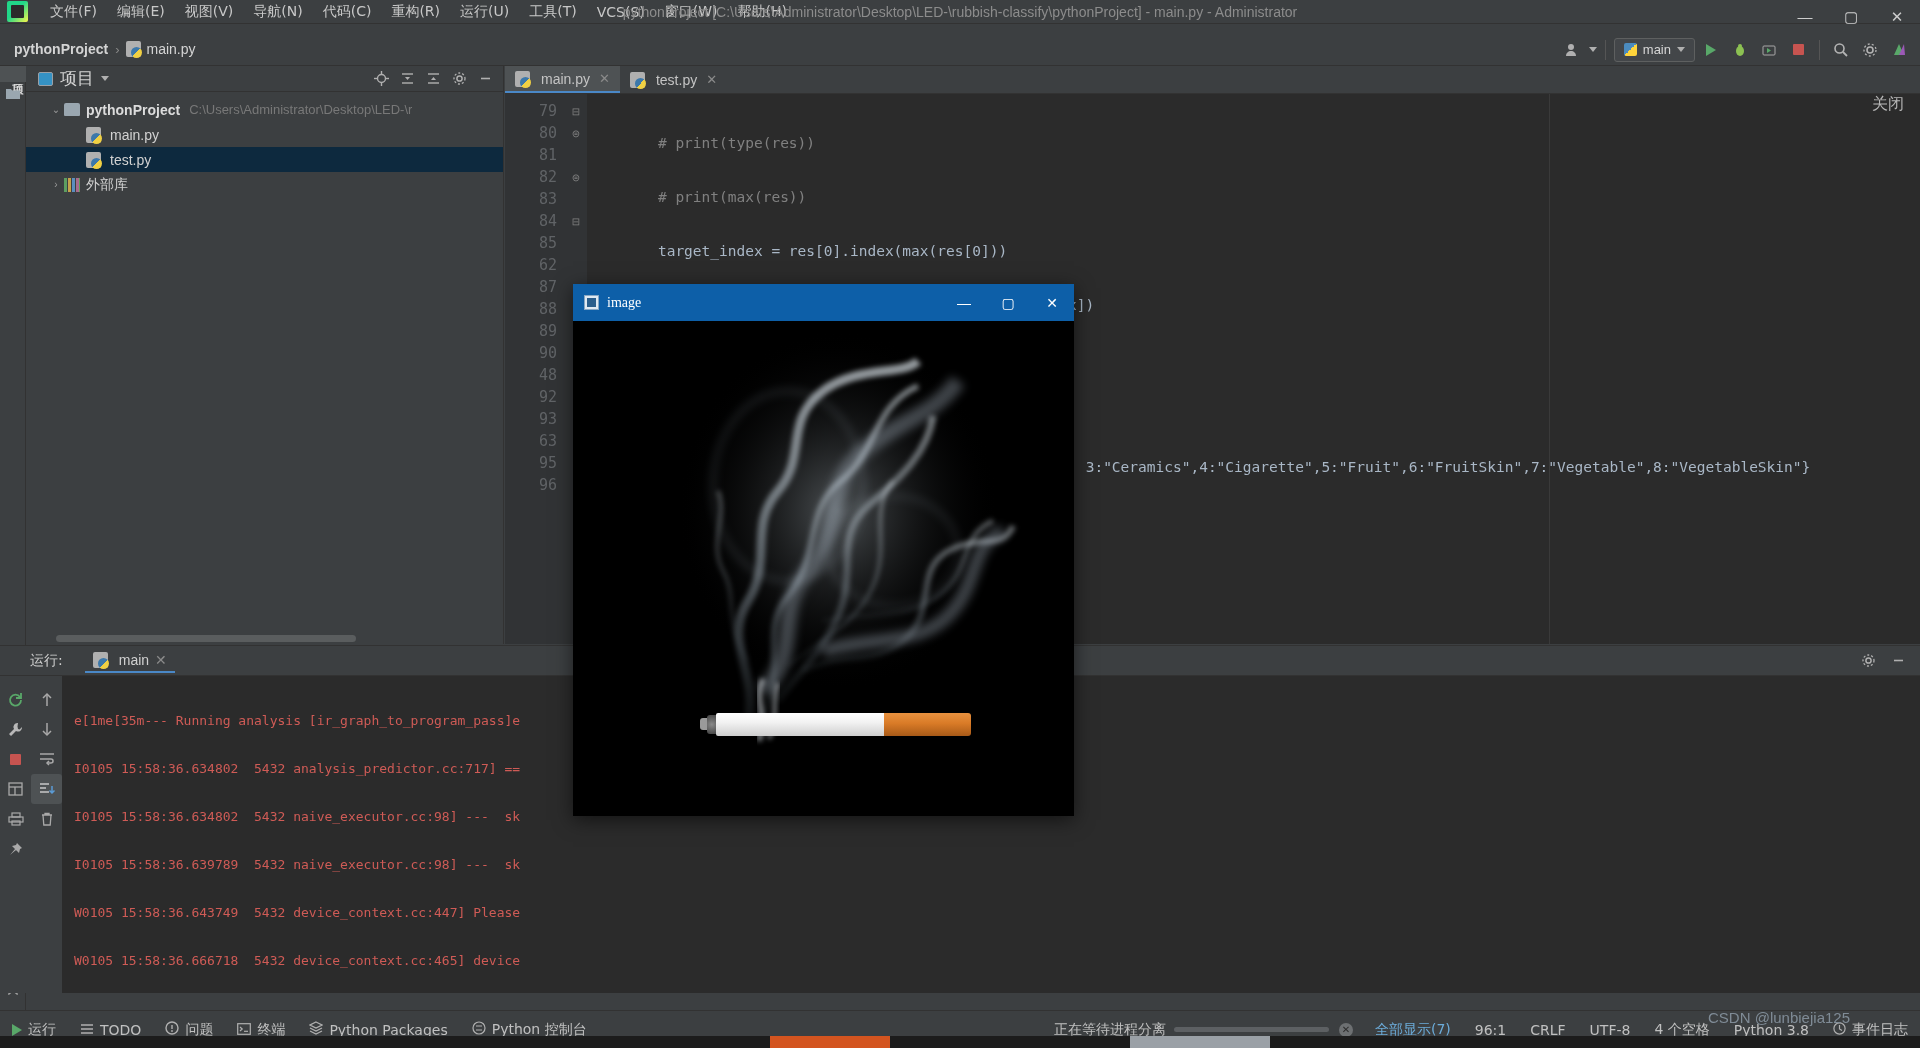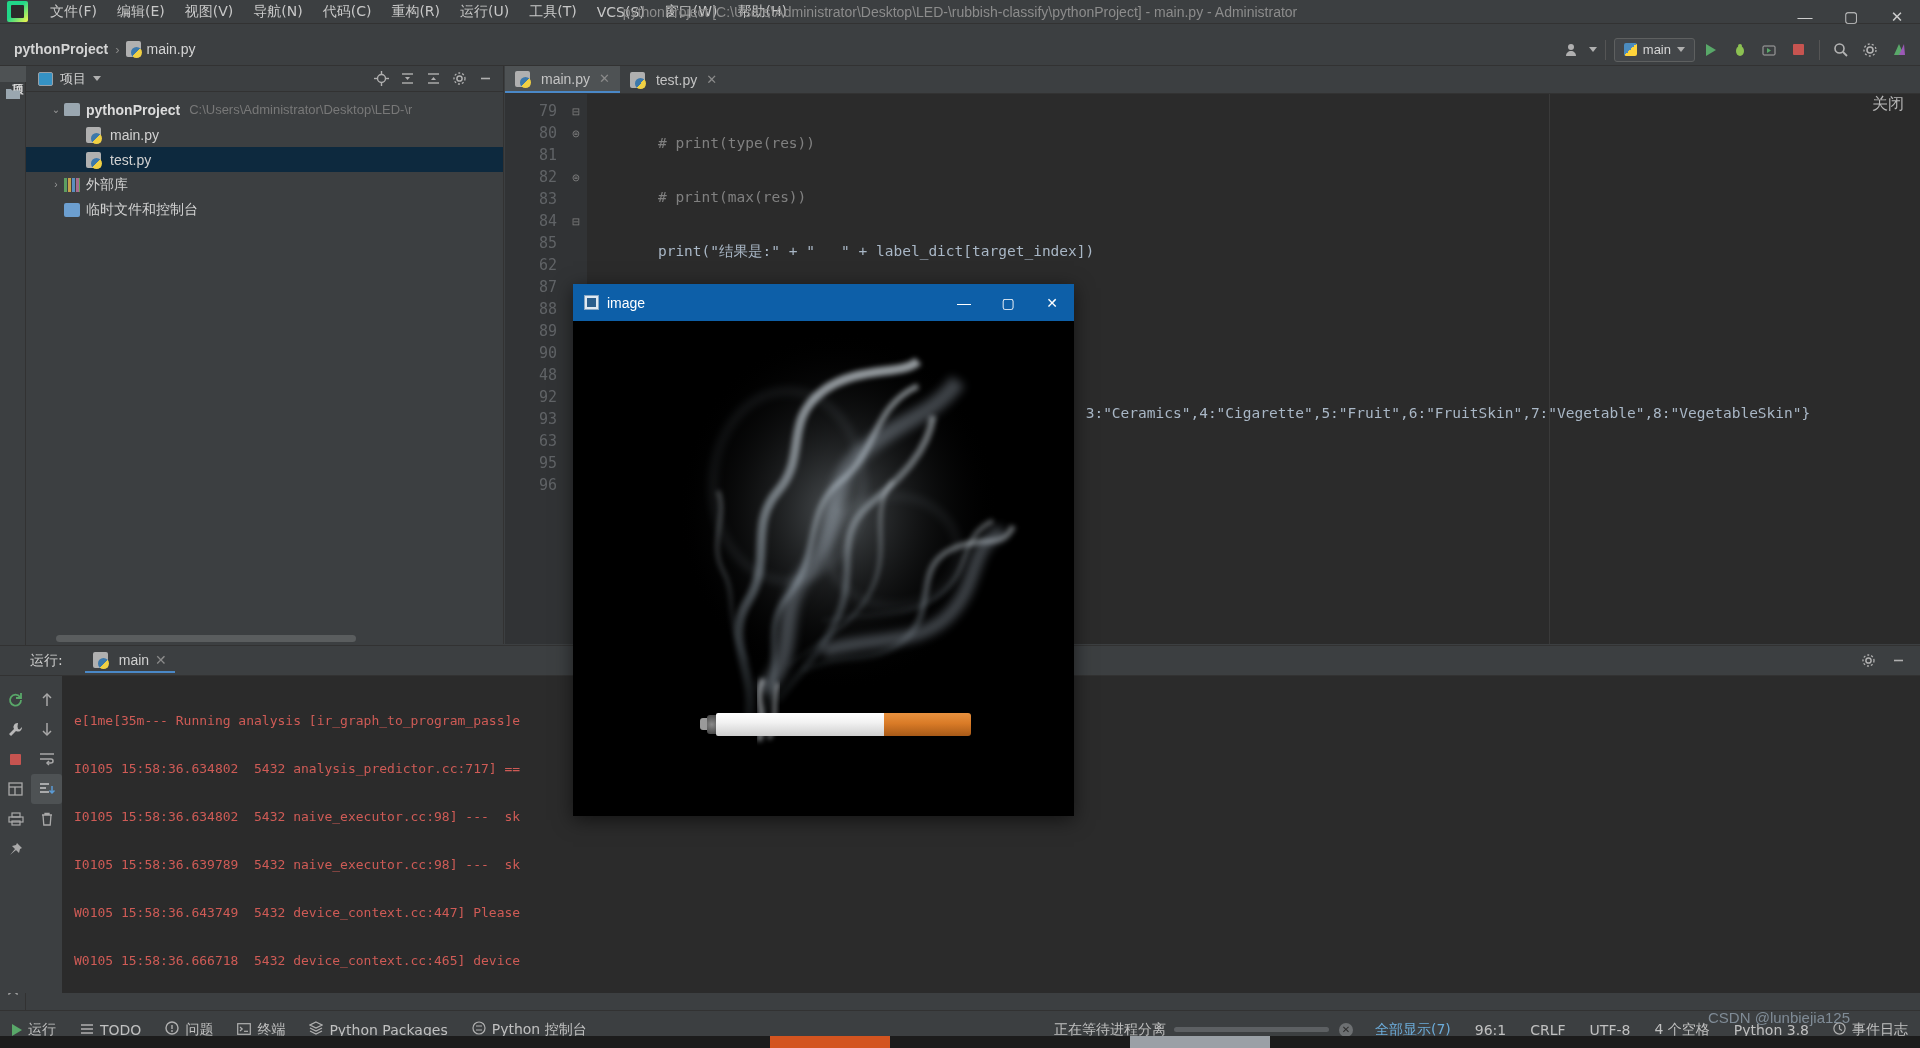--- a/index.html
+++ b/index.html
@@ -94,21 +94,21 @@
 
   
   .projpanel {
     position: absolute; left: 26px; top: 66px; width: 478px; height: 578px;
     background: #3c3f41; border-right: 1px solid #323232;
   }
   .proj-header {
     height: 26px; display: flex; align-items: center; padding-left: 12px;
     border-bottom: 1px solid #323232;
   }
-  .proj-title { font-size: 13px; color: #d2d2d2; display:flex; align-items:center; gap:7px; font-family:"DejaVu Sans",sans-serif;}
+  .proj-title { font-size: 17px; color: #d2d2d2; display:flex; align-items:center; gap:7px; font-family:"DejaVu Sans",sans-serif;}
   .blue-sq { width: 15px; height: 14px; border: 1px solid #9aa0a6; border-radius: 2px; background:#3592c4; }
   .proj-hdr-right { margin-left: auto; display: flex; align-items: center; gap: 2px; padding-right: 6px; }
   .hdr-ico { width: 24px; height: 22px; display:flex;align-items:center;justify-content:center;color:#b0b0b0;font-size:13px;border-radius:3px;}
 
   .tree { padding-top: 5px; font-size: 14px; }
   .trow { height: 25px; display: flex; align-items: center; padding-left: 22px; white-space: nowrap; }
   .trow.sel { background: #0d293e; }
   .tw { width: 16px; display:inline-flex; justify-content:center; color:#9a9a9a; font-size:10px; flex:none; }
   .folder-ico { width: 16px; height: 13px; background: #9aa7b0; border-radius: 2px 2px 1px 1px; flex:none; margin-right:6px;}
   .proj-name { font-weight: bold; color: #dcdcdc; }
@@ -167,21 +167,21 @@
   .sb-right { margin-left:auto; display:flex; align-items:center; }
   .sb-blue { color:#6cacda; }
   .progress { width: 155px; height: 5px; background:#5d6063; border-radius:3px; }
   .xcircle { width:14px;height:14px;border-radius:50%;background:#6d7072;color:#2b2b2b;font-size:10px;display:flex;align-items:center;justify-content:center;}
 
   
   .imgwin { position:absolute; left:573px; top:284px; width:501px; height:532px; background:#f0f0f0; box-shadow:0 4px 18px rgba(0,0,0,.55); }
   .imgwin-title { height:37px; background:#0d5fa8; display:flex; align-items:center; color:#fff; }
   .imgwin-ico { width:15px; height:15px; margin:0 8px 0 11px; background:#dfe9f2; border:1px solid #87a7c4; position:relative; flex:none;}
   .imgwin-ico::after { content:""; position:absolute; left:2px; top:2px; width:9px; height:9px; background:#2a5e8c;}
-  .imgwin-name { font-size:14px; font-family:Liberation Sans, sans-serif; }
+  .imgwin-name { font-size:14px; font-family:Liberation Serif, serif; }
   .imgwin-btns { margin-left:auto; display:flex; height:37px; }
   .iw-btn { width:44px; height:37px; display:flex;align-items:center;justify-content:center;color:#fff;font-size:14px;}
   .imgwin-body { height:495px; background:#000; position:relative; overflow:hidden; }
   .smoke { position:absolute; left:0; top:0; width:100%; height:100%; }
   .cig { position:absolute; left:143px; bottom:80px; width:255px; height:23px; }
   .cig-white { position:absolute; left:0; top:0; width:168px; height:23px; background:linear-gradient(180deg,#ffffff 0%,#f2f2f2 40%,#cfcfcf 100%); border-radius:2px 0 0 2px;}
   .cig-filter { position:absolute; left:168px; top:0; width:87px; height:23px; background:linear-gradient(180deg,#e8913f 0%,#d97b27 45%,#a85a18 100%); border-radius:0 3px 3px 0;}
   .cig-tip { position:absolute; left:-9px; top:2px; width:12px; height:19px; background:radial-gradient(circle at 40% 50%, #8a8a8a, #3a3a3a); border-radius:3px;}
   .cig-ash { position:absolute; left:-16px; top:5px; width:10px; height:12px; background:#9a9a9a; border-radius:3px;}
 
@@ -355,24 +355,20 @@
         <span class="tfile">main.py</span>
       </div>
       <div class="trow sel" style="padding-left:60px">
         <span class="pyfile-icon"></span>
         <span class="tfile">test.py</span>
       </div>
       <div class="trow">
         <span class="tw">›</span>
         <span class="lib-ico"></span>
         <span class="tfile" style="margin-left:0">外部库</span>
-      </div>
-      <div class="trow" style="padding-left:38px">
-        <span class="scratch-ico"></span>
-        <span class="tfile" style="margin-left:0">临时文件和控制台</span>
       </div>
     </div>
     <div class="hsb"></div>
   </div>
 
   <div class="editor-wrap">
     <div class="tabbar">
       <div class="etab active">
         <span class="pyfile-icon"></span>
         <span>main.py</span>
@@ -410,20 +406,21 @@
         <div class="fold">⊟</div>
         <div class="fold">⊜</div>
         <div class="fold"></div>
         <div class="fold">⊜</div>
         <div class="fold"></div>
         <div class="fold">⊟</div>
       </div>
       <div class="code">
         <div class="c-comment">    # print(type(res))</div>
         <div class="c-comment">    # print(max(res))</div>
+        <div class="c-plain">    target_index = res[0].index(max(res[0]))</div>
         <div class="c-plain">    print("结果是:" + "   " + label_dict[target_index])</div>
         <div></div>
         <div class="c-plain">if __name__ == '__main__':</div>
         <div class="c-plain">    label_dict = {0:"Battery", 1:"Bottle", 2:"Cans", 3:"Ceramics",4:"Cigarette",5:"Fruit",6:"FruitSkin",7:"Vegetable",8:"VegetableSkin"}</div>
         <div class="c-plain">    model_file = ".\model.pdmodel"</div>
         <div></div>
         <div></div>
         
         
         

